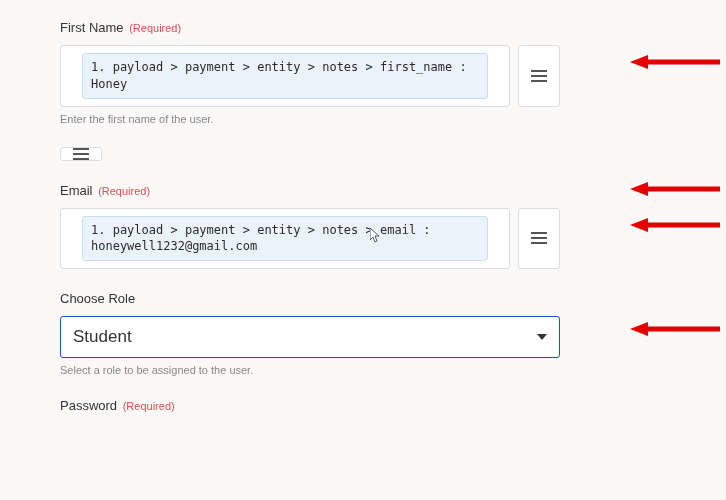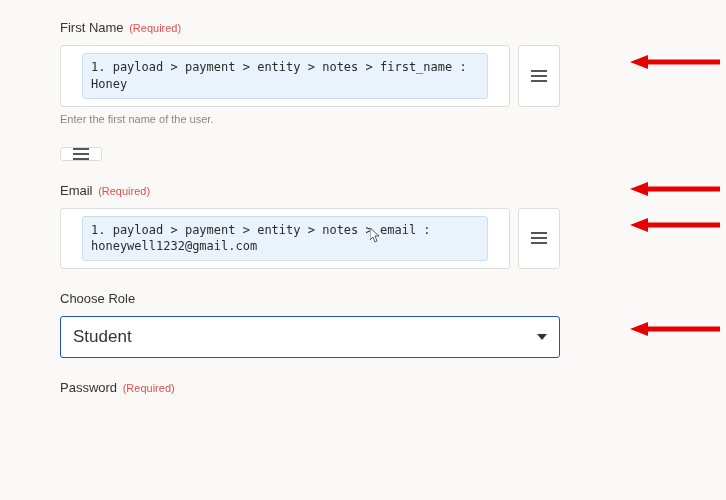--- a/index.html
+++ b/index.html
@@ -159,20 +159,21 @@
 </div>
 
 <div class="form-group">
   <div class="label-row">
     <span>Choose Role</span>
   </div>
   <div class="select-input">
     <span>Student</span>
     <span class="caret"></span>
   </div>
+  <div class="help-text">Select a role to be assigned to the user.</div>
   <div class="arrow a-select">
     <svg width="90" height="20">
         <line x1="15" y1="10" x2="90" y2="10" stroke="#e60000" stroke-width="5"></line>
         <polygon points="0,10 18,3 18,17" fill="#e60000"></polygon>
       </svg>
   </div>
 </div>
 
 <div class="form-group">
   <div class="label-row">

